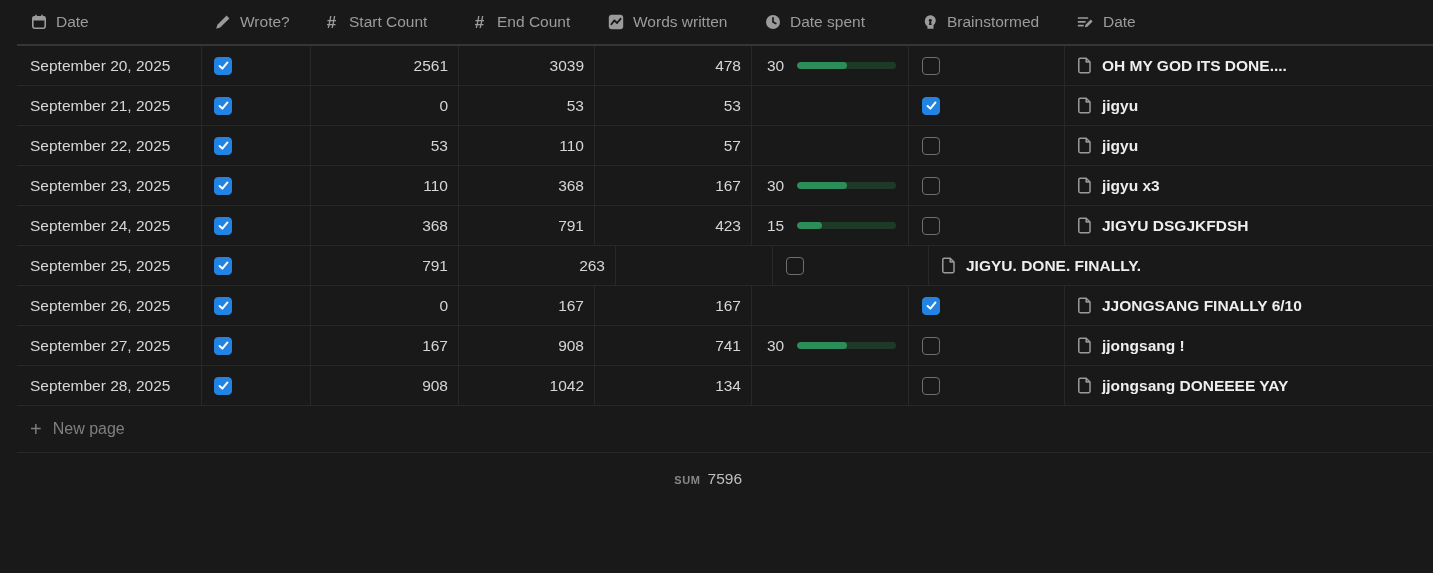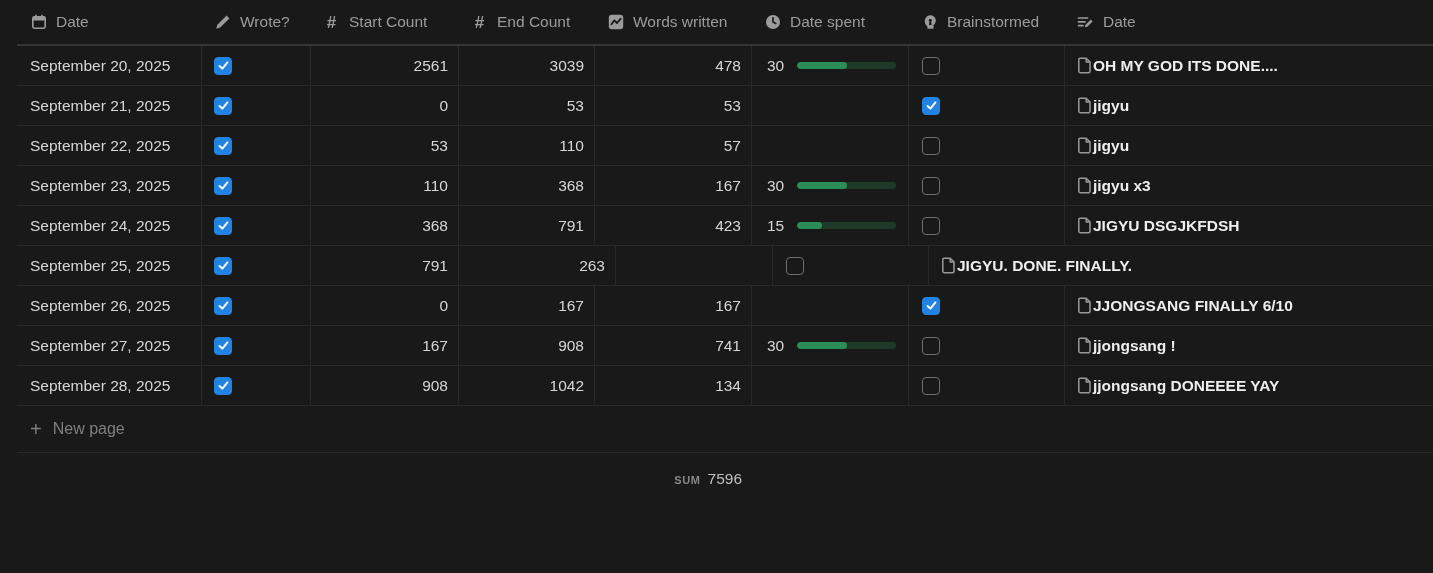--- a/index.html
+++ b/index.html
@@ -45,21 +45,21 @@
   .checkbox.checked svg { display:block; }
 
   
   .cell.c-time { padding-left:15px; gap:10px; }
   .time-num { min-width:20px; color:#d6d6d6; }
   .bar { flex:1; height:7px; border-radius:4px; background:#1d3a29; margin-right:12px; overflow:hidden; }
   .bar-fill { display:block; height:100%; border-radius:4px; background:#2d8d59; }
   .time-empty .time-num { visibility:hidden; }
 
   
-  .cell.c-notes { padding-left:12px; }
+  .cell.c-notes { padding-left:12px; gap:9px; }
   .page-icon { display:inline-flex; flex:none; width:16px; height:17px; }
   .note-text { font-weight:700; color:#eeeeee; }
 
   
   .newpage-row { display:flex; align-items:center; height:47px; gap:11px; padding-left:13px;
                  border-bottom:1px solid #282828; color:#7f7f7f; font-size:16px; cursor:pointer; }
   .plus-icon { font-size:20px; line-height:1; color:#7f7f7f; }
 
   
   .sum-row { display:flex; padding-top:17px; }

